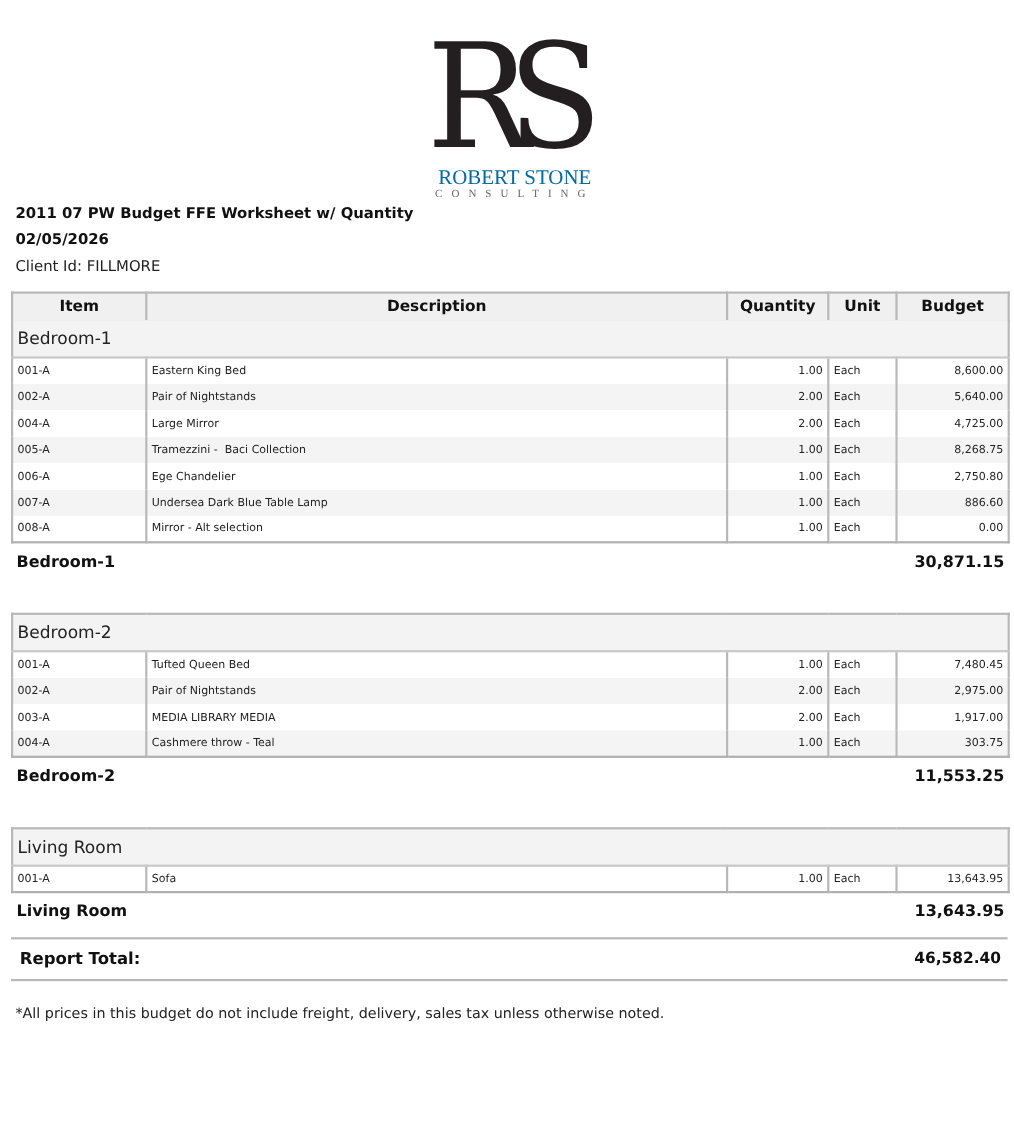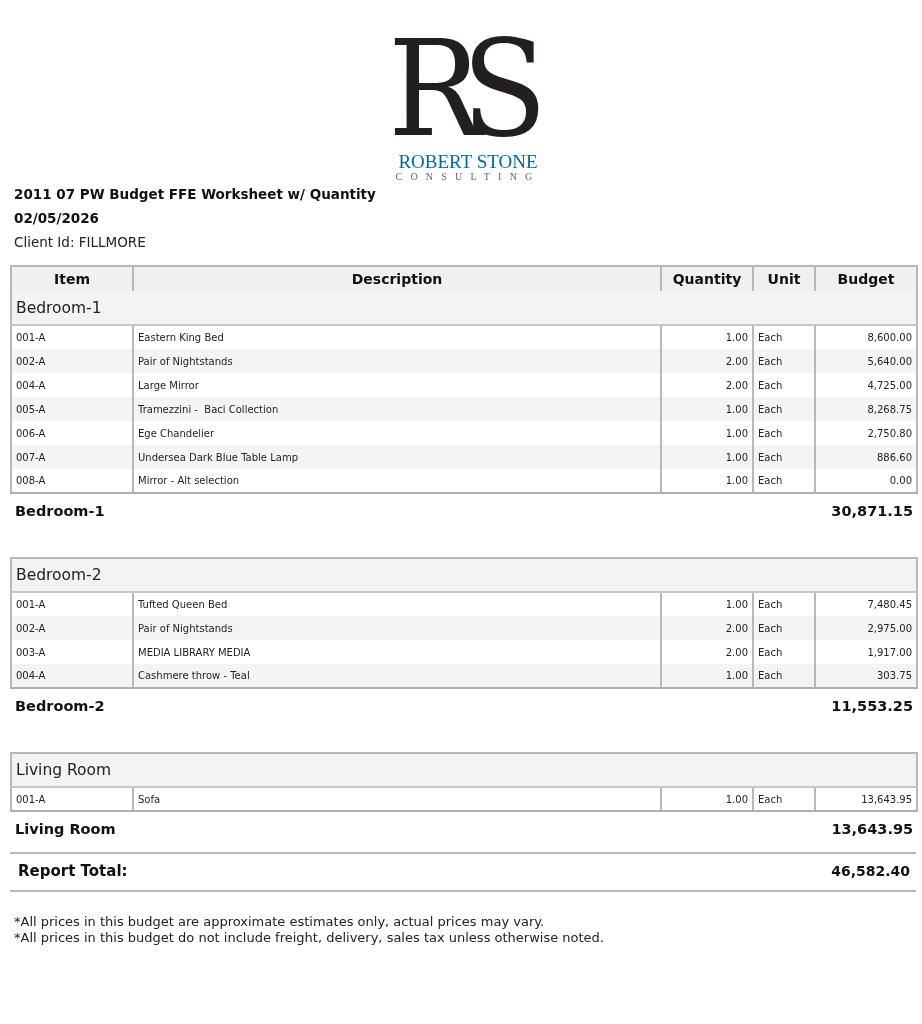--- a/index.html
+++ b/index.html
@@ -239,15 +239,14 @@
     </tr>
   </tbody>
 </table>
 
 <div class="grand">
   <span class="lbl">Report Total:</span>
   <span class="val">46,582.40</span>
 </div>
 
 <div class="notes">
-  <div>*All prices in this budget are approximate estimates only, actual prices may vary.</div>
   <div>*All prices in this budget do not include freight, delivery, sales tax unless otherwise noted.</div>
 </div>
 
 </body></html>

